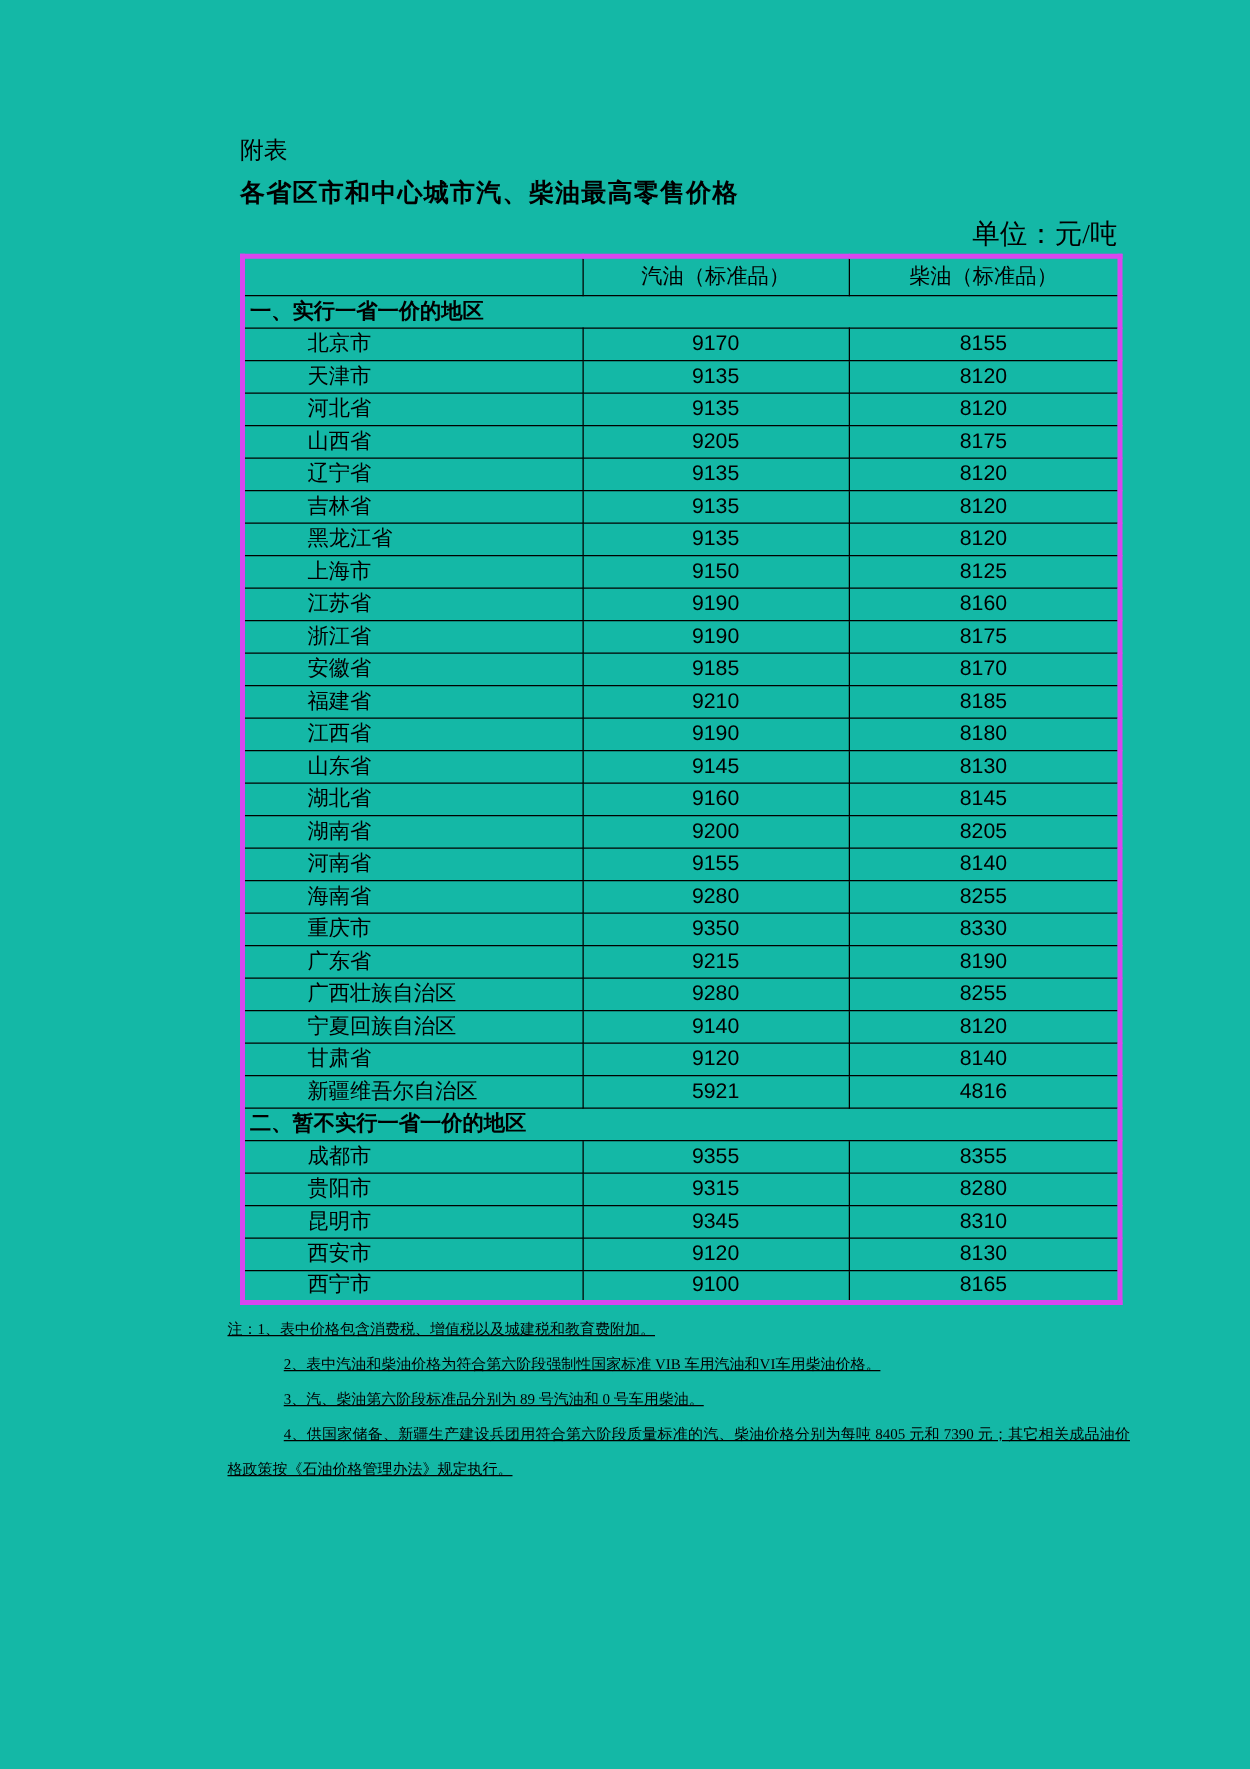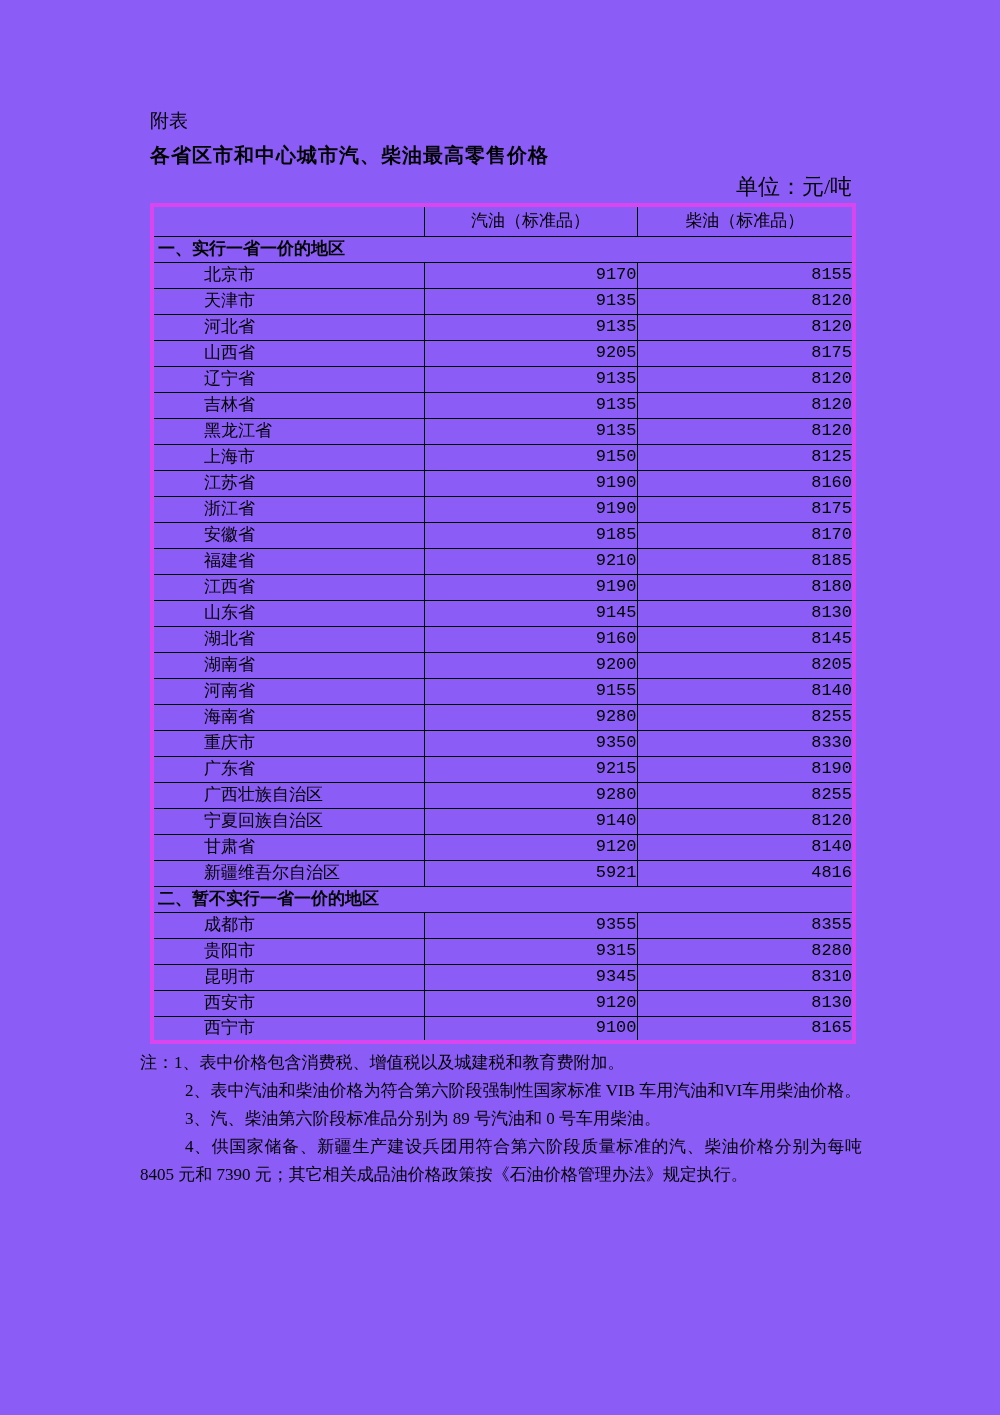--- a/index.html
+++ b/index.html
@@ -5,23 +5,24 @@
   * { margin: 0; padding: 0; box-sizing: border-box; }
   html, body { background: #ffffff; }
   body {
     width: 1000px; height: 1415px;
     font-family: "Liberation Serif", "DejaVu Serif", serif;
     color: #000;
   }
   .page {
     position: relative;
     width: 1000px; height: 1415px;
-    background: #8b5cf6;
+    background: #14b8a6;
     padding-top: 108px;
     overflow: hidden;
+    padding-left: 42px;
   }
   .appendix {
     margin-left: 150px;
     font-family: "Liberation Sans", "DejaVu Sans", sans-serif;
     font-size: 19px;
     line-height: 26px;
   }
   .title {
     width: 702px;
     margin: 7px 0 0 150px;
@@ -58,27 +59,28 @@
     white-space: nowrap;
   }
   .price-table thead th {
     height: 31px;
     text-align: center;
     vertical-align: middle;
   }
   .price-table tbody td { height: 26px; vertical-align: middle; }
   td.section-cell { text-align: left; padding-left: 4px; font-weight: bold; }
   td.region { text-align: left; padding-left: 50px; }
-  td.num { text-align: right; font-family: Liberation Mono, monospace; }
+  td.num { text-align: center; font-family: Liberation Sans, sans-serif; }
   .notes {
     margin: 5px 0 0 140px;
     width: 722px;
-    font-size: 17px;
+    font-size: 12px;
     line-height: 28px;
     text-align: justify;
+    text-decoration: underline;
   }
   .note { margin: 0; }
   .note.indented { text-indent: 45px; }
 </style>
 </head>
 <body>
 
 <div class="page">
 
   <div class="appendix">附表</div>

